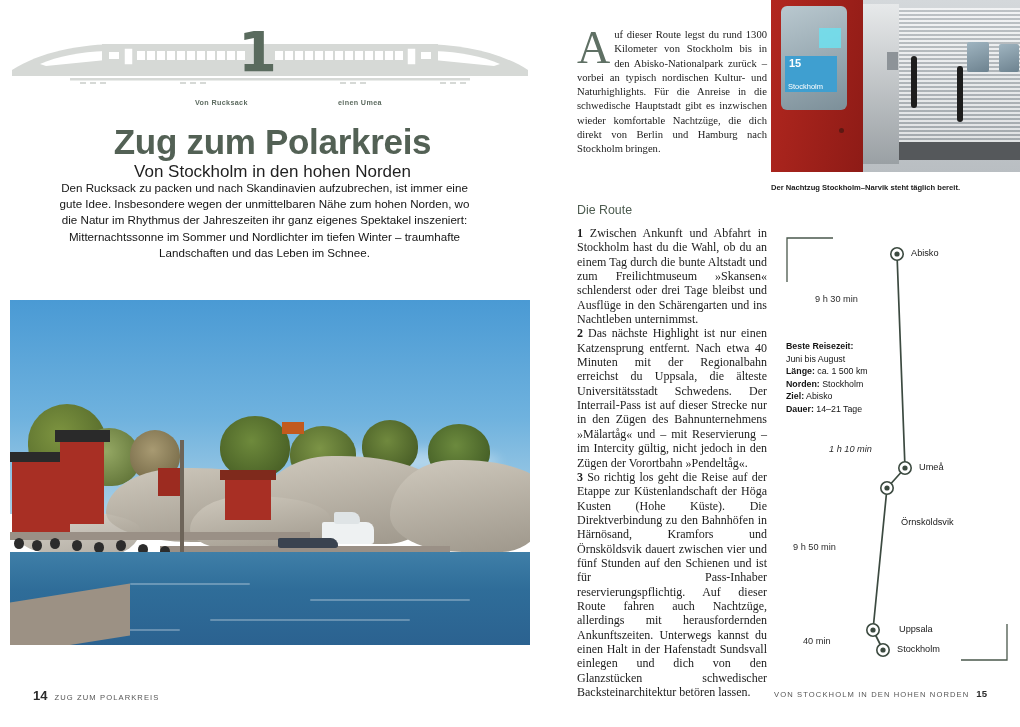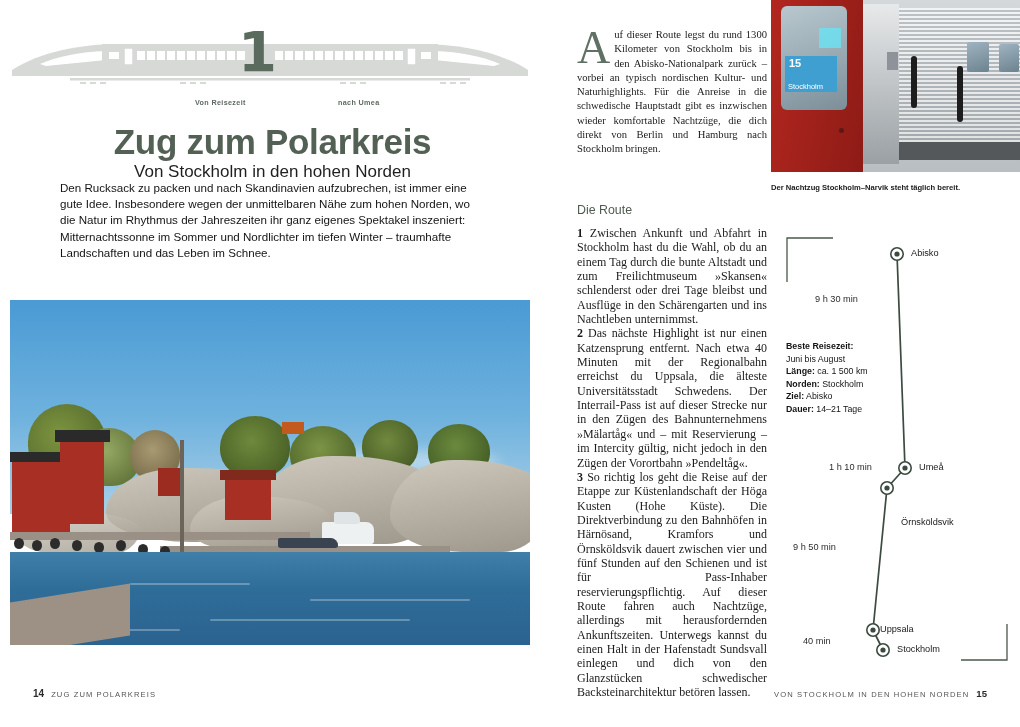--- a/index.html
+++ b/index.html
@@ -36,22 +36,22 @@
   .main-title {
     position:absolute; left:0; right:0; top:99px;
     text-align:center; font-size:35px; font-weight:700;
     color:#536155; letter-spacing:-0.3px;
   }
   .subtitle {
     position:absolute; left:0; right:0; top:148px;
     text-align:center; font-size:17px; font-weight:400; color:#1f1f1f;
   }
   .intro {
-    position:absolute; left:60px; width:425px; top:180px;
-    font-size:11.6px; line-height:16.2px;
+    position:absolute; left:52px; width:425px; top:180px;
+    text-align:center; font-size:11.6px; line-height:16.2px;
     color:#141414;
   }
 
   
   .photo-left {
     position:absolute; left:10px; top:300px; width:520px; height:345px;
     overflow:hidden;
   }
   .photo-left .sky {
     position:absolute; left:0; top:0; width:100%; height:62%;
@@ -75,21 +75,21 @@
   .pl-tyre { position:absolute; width:10px; height:11px; border-radius:50%; background:#2c2c2c; }
   .pl-boat { position:absolute; background:#eef1f2; border-radius:2px 8px 3px 3px; }
 
   .caption-left {
     position:absolute; left:58px; top:652px; width:420px;
     font-size:7.8px; font-weight:700; color:#1a1a1a; letter-spacing:.1px;
   }
 
   
   .footer-left { position:absolute; left:33px; top:688px; font-size:8.5px; }
-  .footer-left .pg { font-weight:700; font-size:10px; color:#2b2b2b; }
+  .footer-left .pg { font-weight:700; font-size:13px; color:#2b2b2b; }
   .footer-left .ft { color:#555; letter-spacing:1.1px; margin-left:7px; font-size:7.6px; }
 
   
   .right-page { position:absolute; left:545px; top:0; width:475px; height:727px; }
 
   
   .photo-train {
     position:absolute; left:226px; top:0px; width:249px; height:172px; overflow:hidden;
     background:#cfd3d6;
   }
@@ -222,22 +222,22 @@
             <rect x="180" y="46" width="6" height="2"></rect>
           <rect x="190" y="46" width="6" height="2"></rect>
           <rect x="330" y="46" width="6" height="2"></rect>
             <rect x="340" y="46" width="6" height="2"></rect>
           <rect x="350" y="46" width="6" height="2"></rect>
           <rect x="430" y="46" width="6" height="2"></rect>
             <rect x="440" y="46" width="6" height="2"></rect>
           <rect x="450" y="46" width="6" height="2"></rect>
         </g>
       </svg>
-      <span class="tb-label tb-from">Von Reisezeit</span>
-      <span class="tb-label tb-to">nach Umea</span>
+      <span class="tb-label tb-from">Von Rucksack</span>
+      <span class="tb-label tb-to">einen Umea</span>
     </div>
     <div class="tb-num">1</div>
 
     <h1 class="main-title">Zug zum Polarkreis</h1>
     <h2 class="subtitle">Von Stockholm in den hohen Norden</h2>
     <div class="intro">Den Rucksack zu packen und nach Skandinavien aufzubrechen, ist immer eine gute Idee. Insbesondere wegen der unmittelbaren Nähe zum hohen Norden, wo die Natur im Rhythmus der Jahreszeiten ihr ganz eigenes Spektakel inszeniert: Mitternachtssonne im Sommer und Nordlichter im tiefen Winter – traumhafte Landschaften und das Leben im Schnee.</div>
 
     <div class="photo-left">
       <div class="sky"></div>
       <div class="pl-cloud" style="left:300px;top:150px;width:190px;height:22px;"></div>
@@ -363,25 +363,25 @@
           <circle cx="112" cy="256" r="2.6" fill="#3c4a40"></circle>
           <circle cx="98" cy="398" r="6.2" fill="#ffffff" stroke="#3c4a40" stroke-width="1.6"></circle>
           <circle cx="98" cy="398" r="2.6" fill="#3c4a40"></circle>
           <circle cx="108" cy="418" r="6.2" fill="#ffffff" stroke="#3c4a40" stroke-width="1.6"></circle>
           <circle cx="108" cy="418" r="2.6" fill="#3c4a40"></circle>
         </g>
       </svg>
       <span class="rt-label" style="left:136px;top:16px;">Abisko</span>
       <span class="rt-label" style="left:144px;top:230px;">Umeå</span>
       <span class="rt-label" style="left:126px;top:240px;margin-top:45px;">Örnsköldsvik</span>
-      <span class="rt-label" style="left:105px;top:392px;text-align:right;">Uppsala</span>
+      <span class="rt-label" style="left:124px;top:392px;text-align:right;">Uppsala</span>
       <span class="rt-label" style="left:122px;top:412px;">Stockholm</span>
 
       <span class="rt-dur" style="left:40px;top:62px;">9 h 30 min</span>
-      <span class="rt-dur" style="left:54px;top:230px;">1 h 10 min</span>
+      <span class="rt-dur" style="left:54px;top:212px;font-style:italic;">1 h 10 min</span>
       <span class="rt-dur" style="left:18px;top:310px;">9 h 50 min</span>
       <span class="rt-dur" style="left:28px;top:404px;">40 min</span>
     </div>
 
     <div class="infobox">
       <div class="info-row"><b>Beste Reisezeit:</b></div>
       <div class="info-row"><span>Juni bis August</span></div>
       <div class="info-row"><b>Länge:</b> <span>ca. 1 500 km</span></div>
       <div class="info-row"><b>Norden:</b> <span>Stockholm</span></div>
       <div class="info-row"><b>Ziel:</b> <span>Abisko</span></div>

